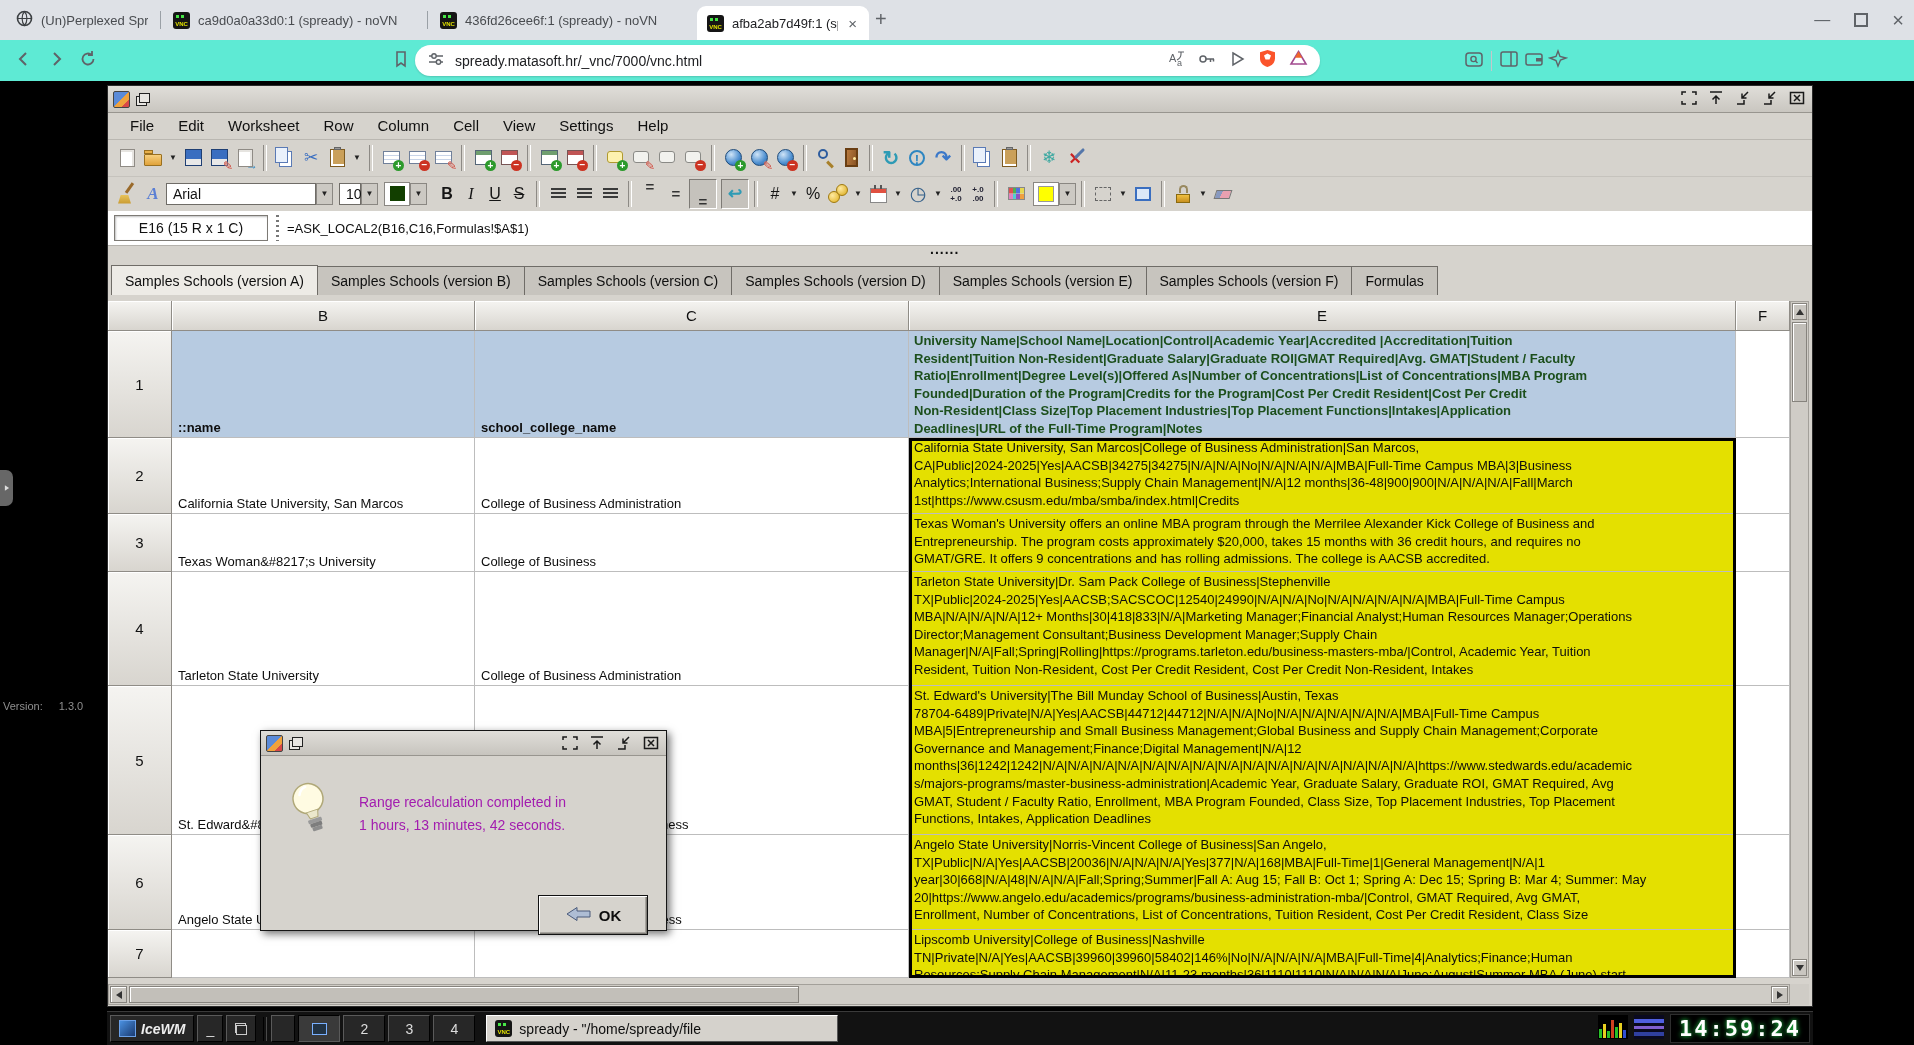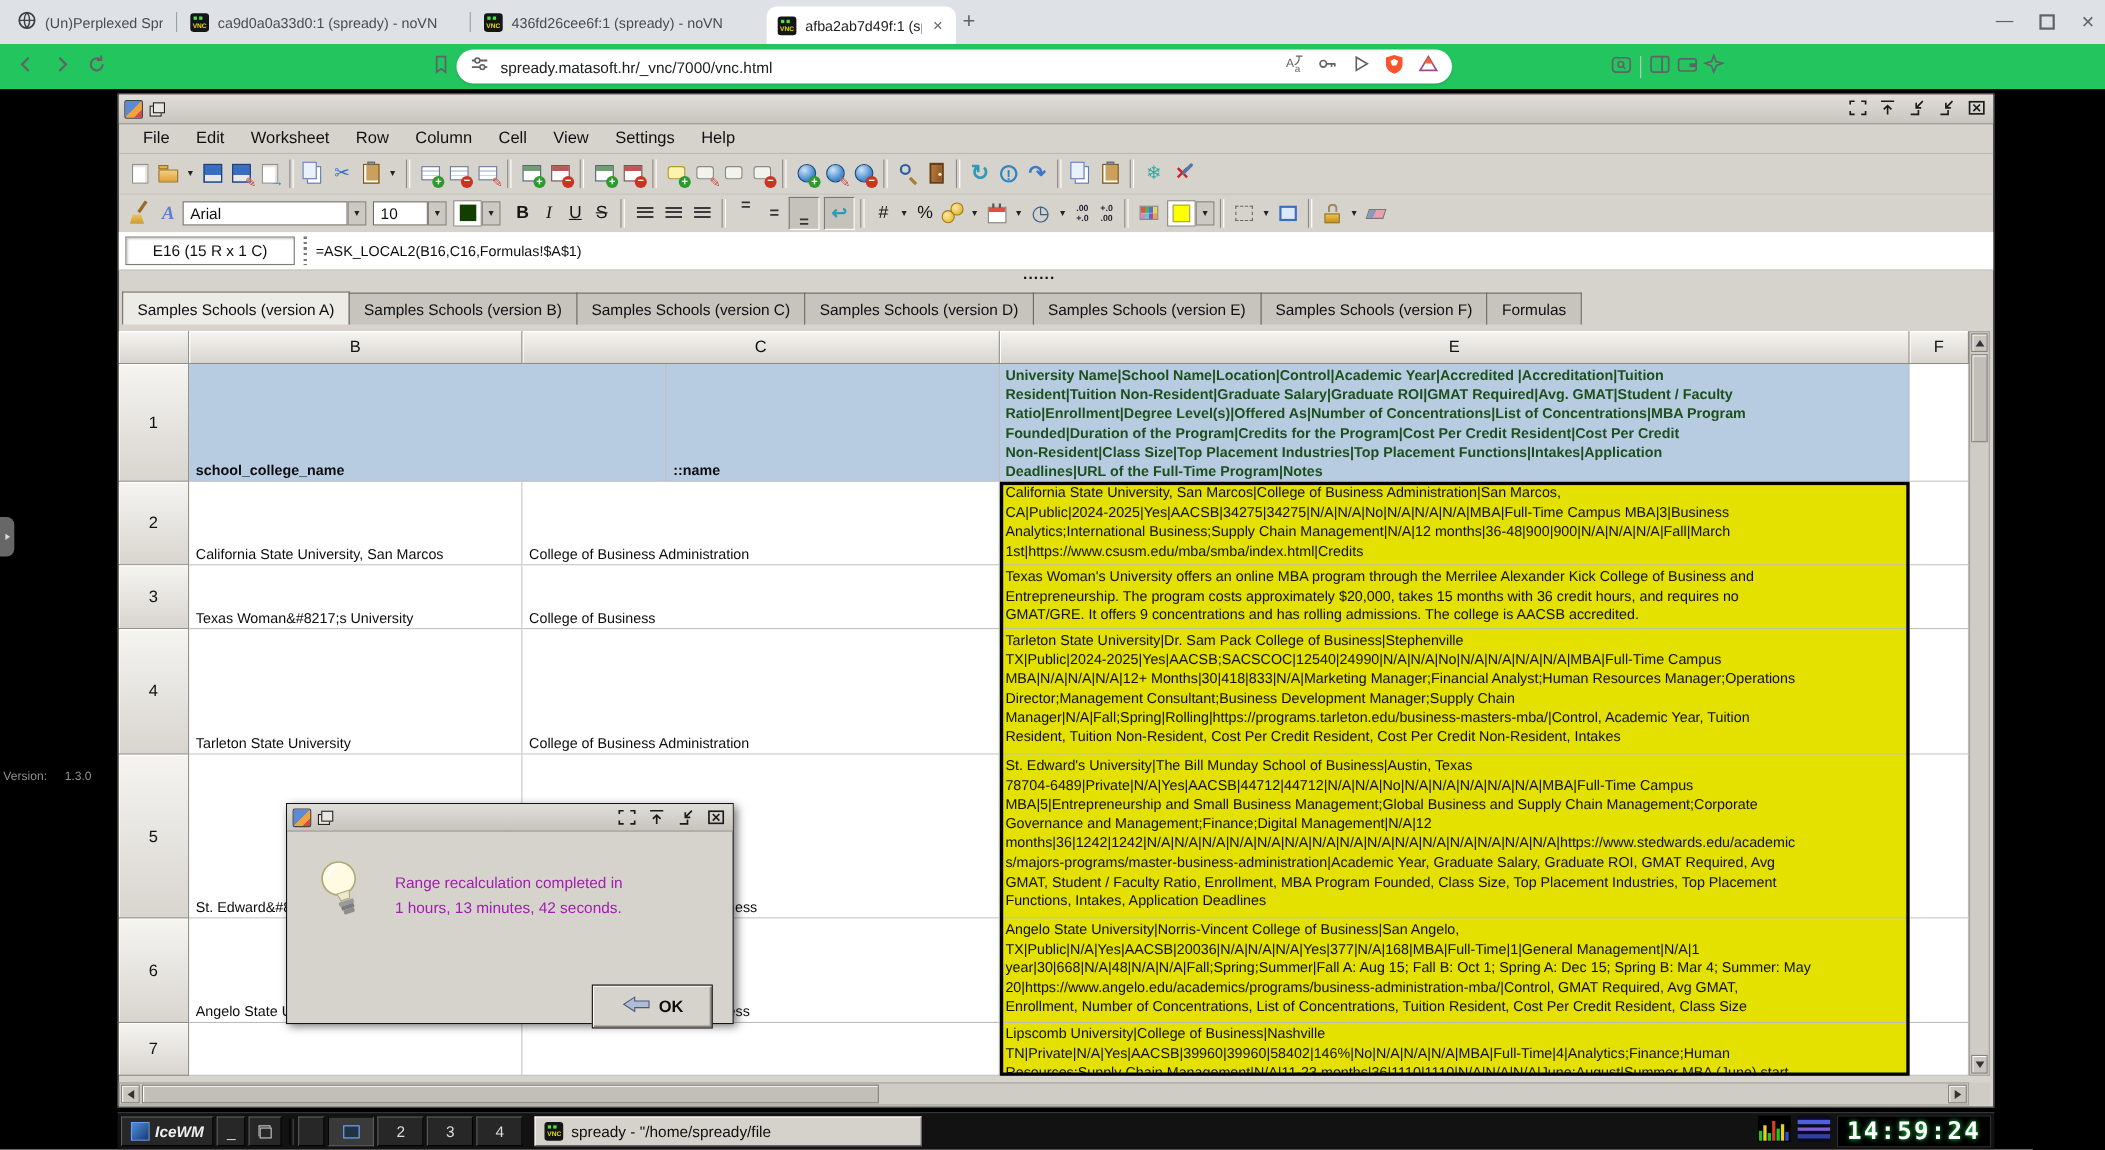--- a/index.html
+++ b/index.html
@@ -12,21 +12,21 @@
 .tabsep{position:absolute;top:11px;width:1px;height:18px;background:#9aa0a6}
 .tabtitle{overflow:hidden;text-overflow:clip;flex:1}
 .closex{font-size:15px;color:#5f6368;padding:0 2px}
 .newtab{position:absolute;left:875px;top:8px;font-size:20px;color:#5f6368}
 .winctl{position:absolute;right:10px;top:0;height:40px;display:flex;align-items:center;gap:24px;color:#5f6368;font-size:16px}
 .winctl span{display:inline-block}
 .globe-ico,.vnc-ico{flex:0 0 auto}
 .vnc-ico{width:17px;height:17px;background:#151515;border-radius:3px;position:relative}
 .vnc-ico .vdots{position:absolute;top:3px;left:3px;width:3px;height:3px;background:#46e646;box-shadow:5px 0 0 #46e646}
 .vnc-ico .vtxt{position:absolute;bottom:2px;left:0;right:0;text-align:center;color:#e0e000;font-weight:bold;font-size:6px;line-height:6px;letter-spacing:0}
-.navbar{position:absolute;left:0;top:40px;width:1914px;height:41px;background:#22c55e}
+.navbar{position:absolute;left:0;top:40px;width:1914px;height:41px;background:#5eead4}
 .nav-ico{position:absolute;top:50%;transform:translateY(-50%)}
 .urlpill{position:absolute;left:415px;top:5px;width:905px;height:31px;background:#fff;border-radius:16px;box-shadow:0 1px 2px rgba(0,0,0,.15);display:flex;align-items:center;padding:0 12px;box-sizing:border-box}
 .urltext{font-size:14px;color:#202124;margin-left:10px;flex:1}
 .pillicons{display:flex;align-items:center;gap:12px}
 .hamb{width:16px;height:12px;border-top:2px solid #5f6368;border-bottom:2px solid #5f6368;position:relative}
 .hamb:before{content:"";position:absolute;left:0;right:0;top:3px;height:2px;background:#5f6368}
 
 .appwin{position:absolute;left:107px;top:85px;width:1706px;height:922px;background:#d6d3cd;border:1px solid #2b2b2b;box-sizing:border-box}
 .titlebar{position:absolute;left:0;top:0;right:0;height:26px;background:linear-gradient(#e0ded9,#c9c6c0);border-bottom:1px solid #98958f;display:flex;align-items:center}
 .title-text{position:absolute;left:0;right:0;text-align:center;font-weight:bold;font-size:15px;color:#0d0d0d}
@@ -75,21 +75,21 @@
 .ic-recalc:before{content:"!";width:16px;height:16px;border:2px solid #2e86c1;border-radius:50%;color:#2e86c1;font:bold 13px/15px "Liberation Sans",sans-serif;text-align:center;position:static}
 .ic-redo:before{content:"↷";font-size:19px;font-weight:bold;color:#3b78c9;position:static}
 .ic-freeze:before{content:"❄";font-size:17px;color:#3aa8a0;position:static}
 .ic-tools:before{content:"×";font:bold 20px/20px "Liberation Sans",sans-serif;color:#c22;position:static}
 .ic-tools:after{content:"";width:13px;height:3px;background:#5577aa;transform:rotate(-45deg);border-radius:2px;right:2px;top:8px}
 .ic-broom:before{content:"";width:3px;height:12px;background:#9a6a2a;transform:rotate(35deg);top:2px;left:14px}
 .ic-broom:after{content:"";width:13px;height:9px;background:linear-gradient(#e8c35a,#c89a30);clip-path:polygon(0 100%,100% 100%,78% 0,22% 0);bottom:4px;left:4px}
 .ic-fontA:before{content:"A";font:italic bold 17px "Liberation Serif",serif;color:#5b7fd4;position:static}
 .combo{height:22px;background:#fff;border:1px solid #6f6c67;display:flex;align-items:center;padding:0 6px;font-size:14px;color:#111;box-sizing:border-box;flex:0 0 auto}
 .combo.font{width:150px}
-.combo.size{width:50px}
+.combo.size{width:22px}
 .dbtn{width:17px;height:22px;background:#ccc9c3;border:1px solid #8a8782;display:flex;align-items:center;justify-content:center;font-size:8px;color:#222;box-sizing:border-box;flex:0 0 auto}
 .swatch{width:26px;height:24px;border:1px solid #8a8782;background:#fff;display:flex;align-items:center;justify-content:center;box-sizing:border-box;flex:0 0 auto}
 .sw-green:before{content:"";width:15px;height:15px;background:#123f00}
 .sw-yellow:before{content:"";width:16px;height:16px;background:#ffff00;border:1px solid #999;box-sizing:border-box}
 .tbt{width:24px;height:24px;display:flex;align-items:center;justify-content:center;font-size:16px;color:#151515;flex:0 0 auto}
 .t-b{font-weight:bold}.t-i{font-style:italic;font-family:"Liberation Serif",serif}.t-u{text-decoration:underline}.t-s{text-decoration:line-through}
 .ic-al:before{content:"";width:15px;height:11px;background:repeating-linear-gradient(#3a3a3a 0 2px,transparent 2px 4px)}
 .ic-va{align-items:flex-start}.ic-va:before{content:"=";font:bold 15px/13px "Liberation Sans",sans-serif;color:#333;position:static}
 .ic-va.vm{align-items:center}.ic-va.vb{align-items:flex-end}
 .ic-wrap:before{content:"↩";font-size:17px;font-weight:bold;color:#2e9bb5;position:static}
@@ -445,22 +445,22 @@
   <div class="sheet">
     <div class="srow" style="height:30px">
       <div class="hc w-rh" style="height:30px"></div>
       <div class="hc w-b">B</div>
       <div class="hc w-c">C</div>
       <div class="hc w-e">E</div>
       <div class="hc w-f">F</div>
     </div>
     <div class="srow row1" style="height:107px">
       <div class="hc w-rh">1</div>
+      <div class="cell c-bc w-b">::name</div>
       <div class="cell c-bc w-c">school_college_name</div>
-      <div class="cell c-bc w-b">::name</div>
       <div class="cell c-e w-e">University Name|School Name|Location|Control|Academic Year|Accredited |Accreditation|Tuition
 Resident|Tuition Non-Resident|Graduate Salary|Graduate ROI|GMAT Required|Avg. GMAT|Student / Faculty
 Ratio|Enrollment|Degree Level(s)|Offered As|Number of Concentrations|List of Concentrations|MBA Program
 Founded|Duration of the Program|Credits for the Program|Cost Per Credit Resident|Cost Per Credit
 Non-Resident|Class Size|Top Placement Industries|Top Placement Functions|Intakes|Application
 Deadlines|URL of the Full-Time Program|Notes</div>
       <div class="cell c-f w-f"></div>
     </div>
     <div class="srow" style="height:76px">
       <div class="hc w-rh">2</div>

